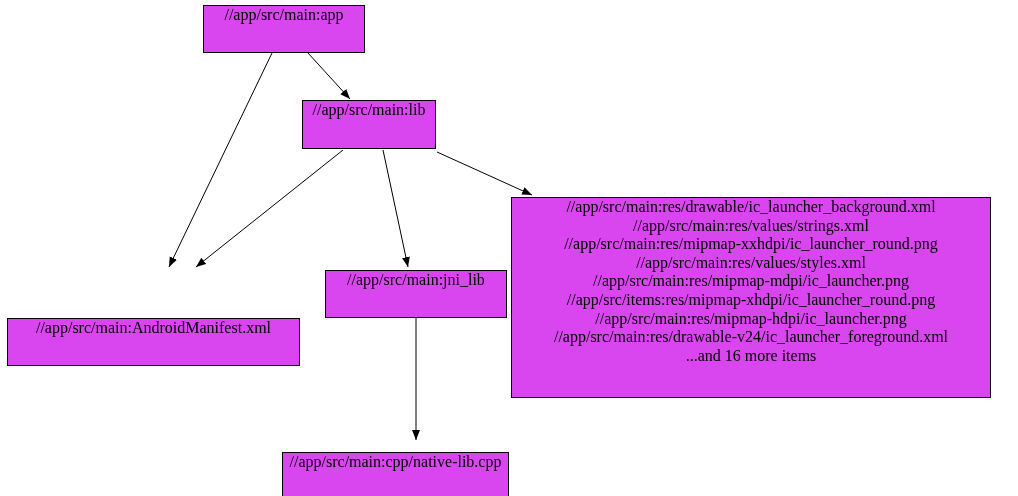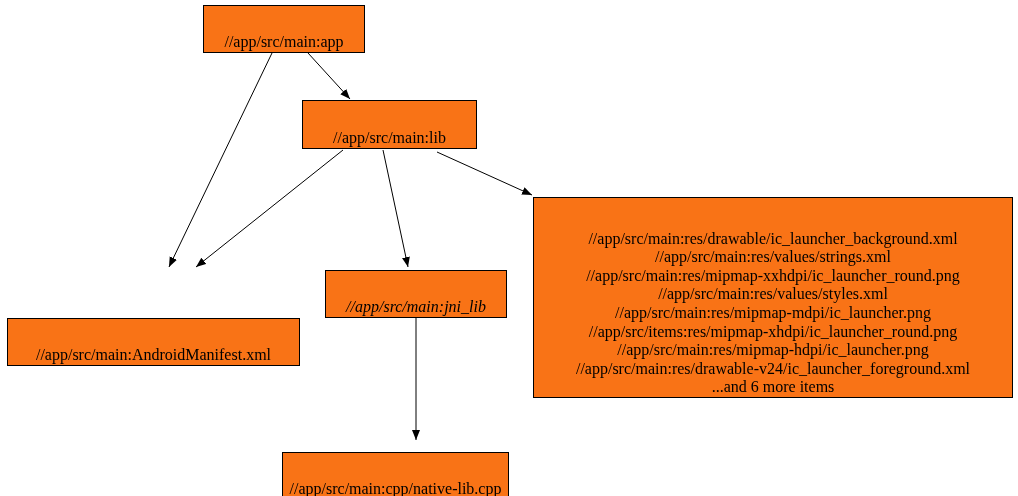--- a/index.html
+++ b/index.html
@@ -19,25 +19,25 @@
     position: absolute;
     left: 0;
     top: 0;
     width: 1018px;
     height: 496px;
   }
   .node {
     position: absolute;
     box-sizing: border-box;
     border: 1px solid #000000;
-    background: #f97316;
+    background: #d946ef;
     color: #000000;
     display: flex;
     flex-direction: column;
-    justify-content: flex-end;
+    justify-content: flex-start;
     align-items: center;
     text-align: center;
     font-size: 16px;
     line-height: 18.6px;
     white-space: nowrap;
   }
   .node-line {
     display: block;
   }
 </style>
@@ -55,37 +55,37 @@
       <line x1="308" y1="53" x2="350" y2="99" stroke="#000000" stroke-width="1" marker-end="url(#arrowhead)"></line>
       <line x1="343" y1="150" x2="196" y2="267" stroke="#000000" stroke-width="1" marker-end="url(#arrowhead)"></line>
       <line x1="383" y1="150" x2="408" y2="267" stroke="#000000" stroke-width="1" marker-end="url(#arrowhead)"></line>
       <line x1="437" y1="152" x2="532" y2="195" stroke="#000000" stroke-width="1" marker-end="url(#arrowhead)"></line>
       <line x1="416" y1="318" x2="416" y2="440" stroke="#000000" stroke-width="1" marker-end="url(#arrowhead)"></line>
     </svg>
   <div id="node-layer">
       <div class="node" style="left: 203px; top: 5px; width: 162px; height: 48px; border-color: rgb(0, 0, 0); color: rgb(0, 0, 0);">
         <div class="node-line">//app/src/main:app</div>
       </div>
-      <div class="node" style="left: 302px; top: 100px; width: 175px; height: 49px; border-color: rgb(0, 0, 0); color: rgb(0, 0, 0);">
+      <div class="node" style="left: 302px; top: 100px; width: 134px; height: 49px; border-color: rgb(0, 0, 0); color: rgb(0, 0, 0);">
         <div class="node-line">//app/src/main:lib</div>
       </div>
       <div class="node" style="left: 7px; top: 270px; width: 293px; height: 48px; border-color: rgb(0, 0, 0); color: rgb(0, 0, 0); margin-top: 48px;">
         <div class="node-line">//app/src/main:AndroidManifest.xml</div>
       </div>
-      <div class="node" style="left: 325px; top: 270px; width: 182px; height: 48px; border-color: rgb(0, 0, 0); color: rgb(0, 0, 0); font-style: italic;">
+      <div class="node" style="left: 325px; top: 270px; width: 182px; height: 48px; border-color: rgb(0, 0, 0); color: rgb(0, 0, 0);">
         <div class="node-line">//app/src/main:jni_lib</div>
       </div>
-      <div class="node" style="left: 533px; top: 197px; width: 480px; height: 201px; border-color: rgb(0, 0, 0); color: rgb(0, 0, 0);">
+      <div class="node" style="left: 511px; top: 197px; width: 480px; height: 201px; border-color: rgb(0, 0, 0); color: rgb(0, 0, 0);">
         <div class="node-line">//app/src/main:res/drawable/ic_launcher_background.xml</div>
         <div class="node-line">//app/src/main:res/values/strings.xml</div>
         <div class="node-line">//app/src/main:res/mipmap-xxhdpi/ic_launcher_round.png</div>
         <div class="node-line">//app/src/main:res/values/styles.xml</div>
         <div class="node-line">//app/src/main:res/mipmap-mdpi/ic_launcher.png</div>
         <div class="node-line">//app/src/items:res/mipmap-xhdpi/ic_launcher_round.png</div>
         <div class="node-line">//app/src/main:res/mipmap-hdpi/ic_launcher.png</div>
         <div class="node-line">//app/src/main:res/drawable-v24/ic_launcher_foreground.xml</div>
-        <div class="node-line">...and 6 more items</div>
+        <div class="node-line">...and 16 more items</div>
       </div>
       <div class="node" style="left: 282px; top: 452px; width: 227px; height: 48px; border-color: rgb(0, 0, 0); color: rgb(0, 0, 0);">
         <div class="node-line">//app/src/main:cpp/native-lib.cpp</div>
       </div>
     </div>
 </div>
 
 </body></html>

